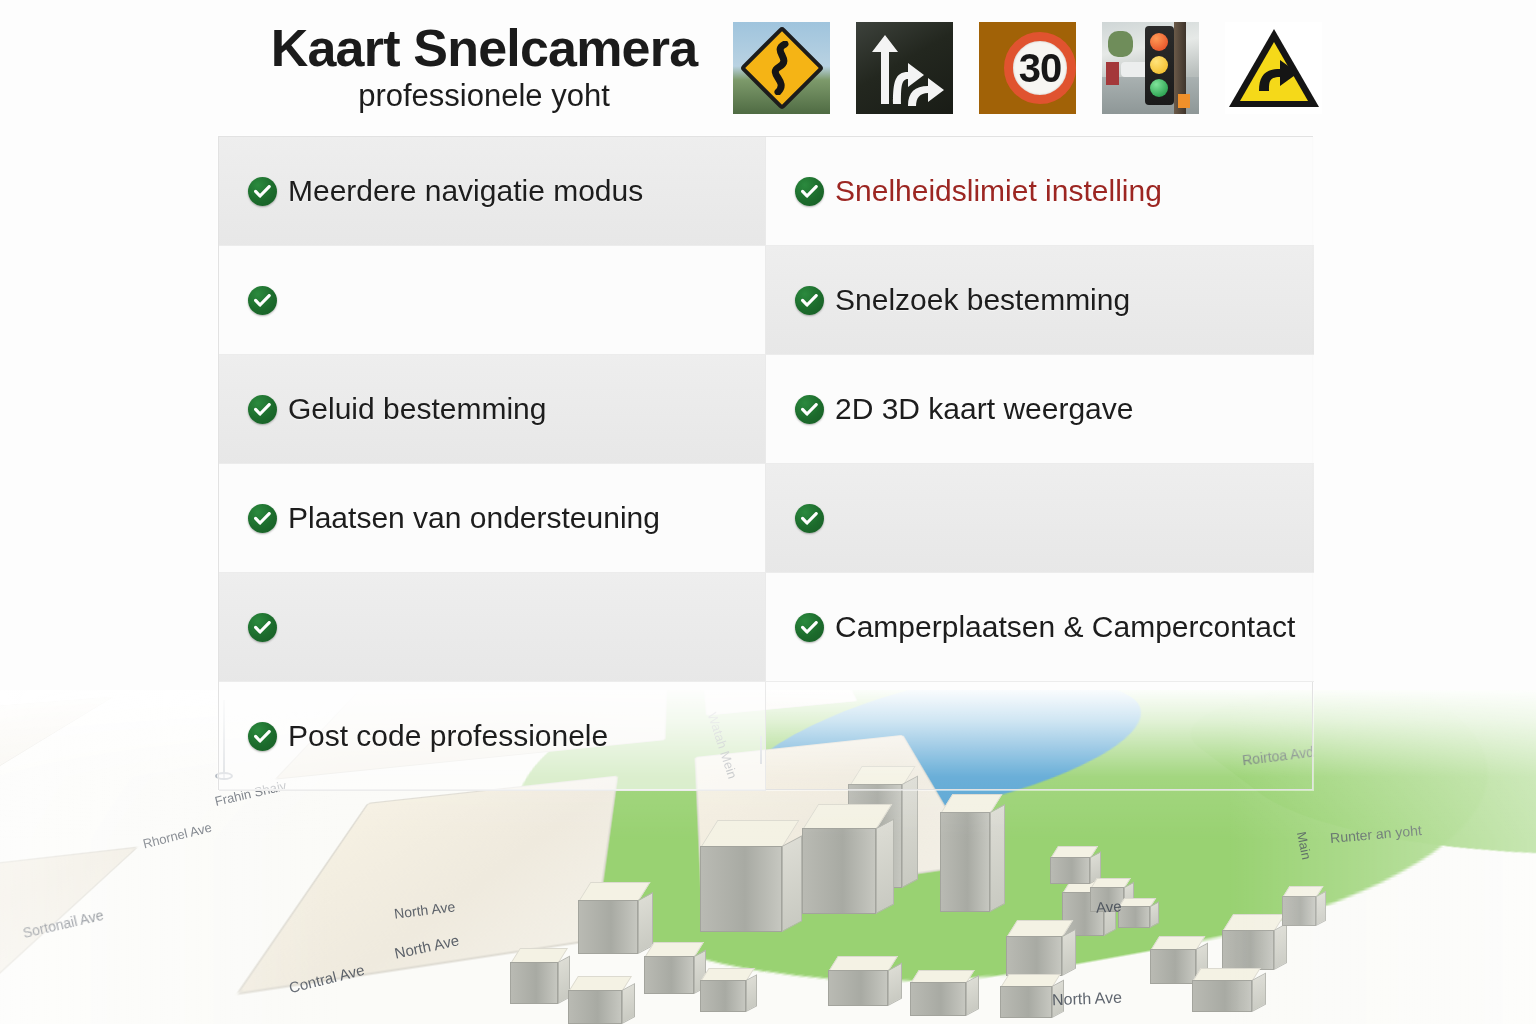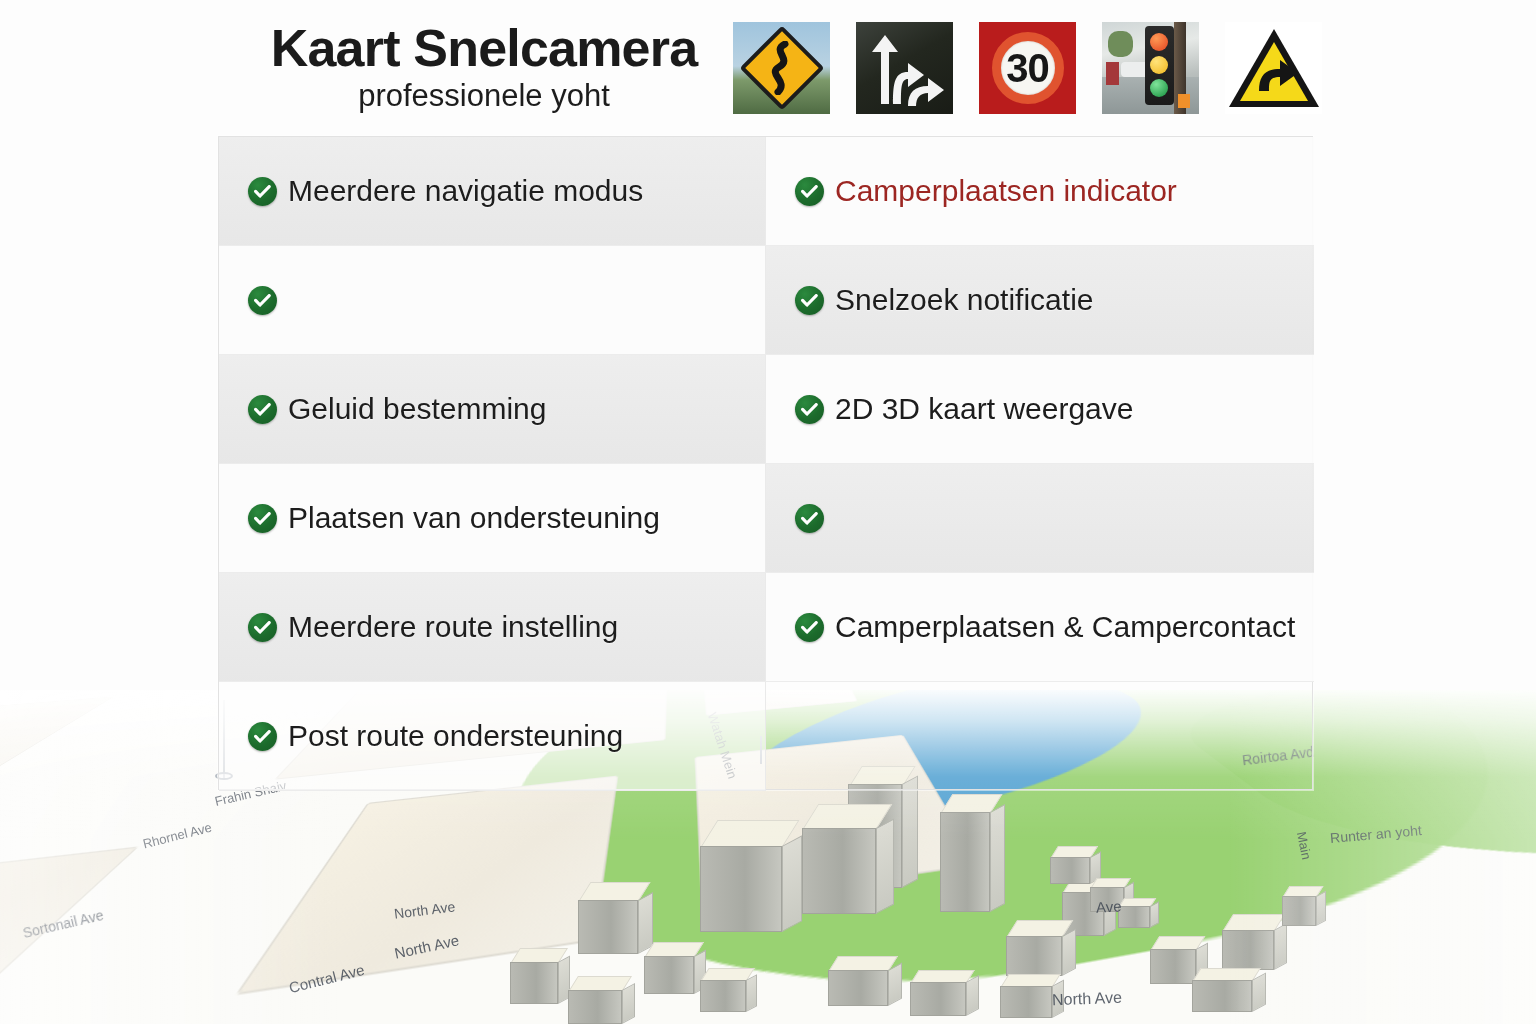--- a/index.html
+++ b/index.html
@@ -123,21 +123,21 @@
     background: #f5b415; border: 4px solid #1c1c1c;
     transform: rotate(45deg); border-radius: 4px;
   }
   .sign-wind svg { position: absolute; left: 50%; top: 50%; transform: translate(-50%,-50%); }
 
   
   .sign-lane { background: linear-gradient(150deg,#3d423c 0%,#23271f 45%,#191c16 100%); }
   .sign-lane svg { position:absolute; left:50%; top:50%; transform: translate(-50%,-50%); }
 
   
-  .sign-speed { background: #b91c1c; display: flex; align-items: center; justify-content: center; }
+  .sign-speed { background: #a16207; display: flex; align-items: center; justify-content: flex-end; }
   .sign-speed .disc {
     width: 72px; height: 72px; border-radius: 50%;
     background: #f7f6f2; border: 9px solid #e0532f;
     display: flex; align-items: center; justify-content: center;
     box-shadow: inset 0 0 2px rgba(0,0,0,.25);
   }
   .sign-speed .num {
     font-size: 40px; font-weight: bold; color: #171717;
     letter-spacing: -1px; line-height: 40px;
   }
@@ -449,37 +449,37 @@
           </svg>
       </span>
       <span class="cell-label">Meerdere navigatie modus</span>
     </div>
     <div class="cell shade-b">
       <span class="check">
         <svg width="17" height="13" viewBox="0 0 17 13">
             <path d="M1.6 6.4 L6 11 L15.2 1.6" stroke="#ffffff" stroke-width="3.2" fill="none" stroke-linecap="round" stroke-linejoin="round"></path>
           </svg>
       </span>
-      <span class="cell-label accent">Camperplaatsen indicator</span>
+      <span class="cell-label accent">Snelheidslimiet instelling</span>
     </div>
 
     <div class="cell shade-b">
       <span class="check">
         <svg width="17" height="13" viewBox="0 0 17 13">
             <path d="M1.6 6.4 L6 11 L15.2 1.6" stroke="#ffffff" stroke-width="3.2" fill="none" stroke-linecap="round" stroke-linejoin="round"></path>
           </svg>
       </span>
     </div>
     <div class="cell shade-a">
       <span class="check">
         <svg width="17" height="13" viewBox="0 0 17 13">
             <path d="M1.6 6.4 L6 11 L15.2 1.6" stroke="#ffffff" stroke-width="3.2" fill="none" stroke-linecap="round" stroke-linejoin="round"></path>
           </svg>
       </span>
-      <span class="cell-label">Snelzoek notificatie</span>
+      <span class="cell-label">Snelzoek bestemming</span>
     </div>
 
     <div class="cell shade-a">
       <span class="check">
         <svg width="17" height="13" viewBox="0 0 17 13">
             <path d="M1.6 6.4 L6 11 L15.2 1.6" stroke="#ffffff" stroke-width="3.2" fill="none" stroke-linecap="round" stroke-linejoin="round"></path>
           </svg>
       </span>
       <span class="cell-label">Geluid bestemming</span>
     </div>
@@ -507,35 +507,34 @@
           </svg>
       </span>
     </div>
 
     <div class="cell shade-a">
       <span class="check">
         <svg width="17" height="13" viewBox="0 0 17 13">
             <path d="M1.6 6.4 L6 11 L15.2 1.6" stroke="#ffffff" stroke-width="3.2" fill="none" stroke-linecap="round" stroke-linejoin="round"></path>
           </svg>
       </span>
-      <span class="cell-label">Meerdere route instelling</span>
     </div>
     <div class="cell shade-b">
       <span class="check">
         <svg width="17" height="13" viewBox="0 0 17 13">
             <path d="M1.6 6.4 L6 11 L15.2 1.6" stroke="#ffffff" stroke-width="3.2" fill="none" stroke-linecap="round" stroke-linejoin="round"></path>
           </svg>
       </span>
       <span class="cell-label">Camperplaatsen &amp; Campercontact</span>
     </div>
 
     <div class="cell shade-b over-map">
       <span class="check">
         <svg width="17" height="13" viewBox="0 0 17 13">
             <path d="M1.6 6.4 L6 11 L15.2 1.6" stroke="#ffffff" stroke-width="3.2" fill="none" stroke-linecap="round" stroke-linejoin="round"></path>
           </svg>
       </span>
-      <span class="cell-label">Post route ondersteuning</span>
+      <span class="cell-label">Post code professionele</span>
     </div>
 
   </div>
 
 </div>
 
 </body></html>

